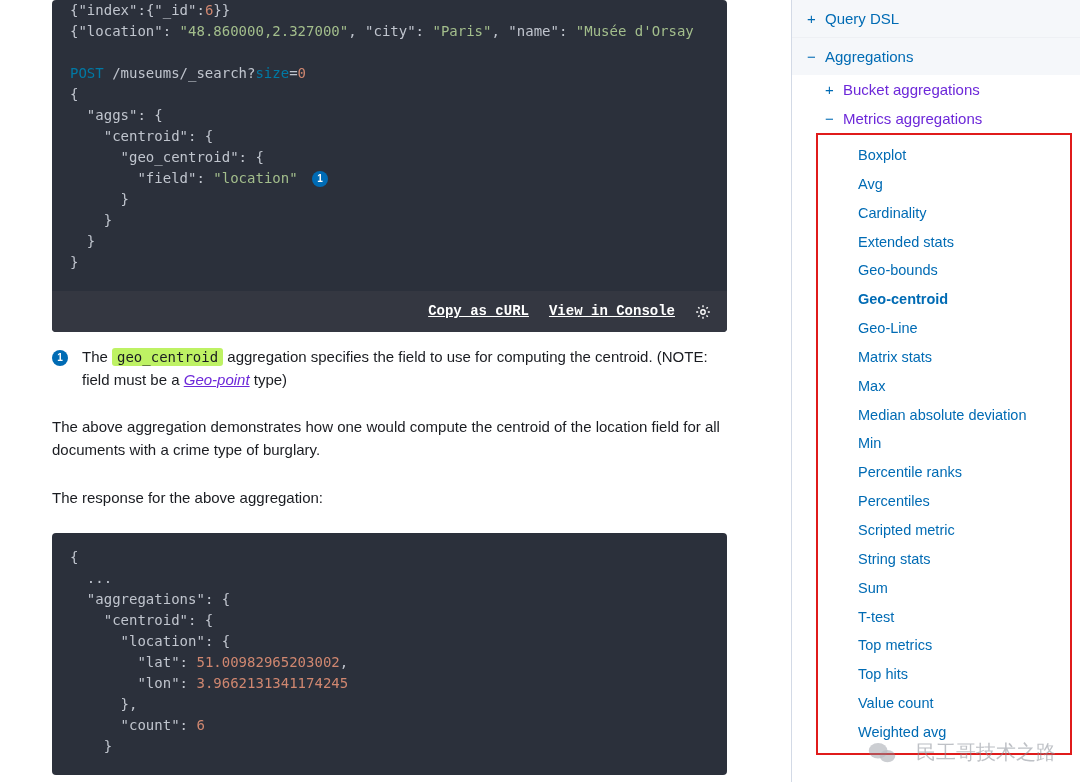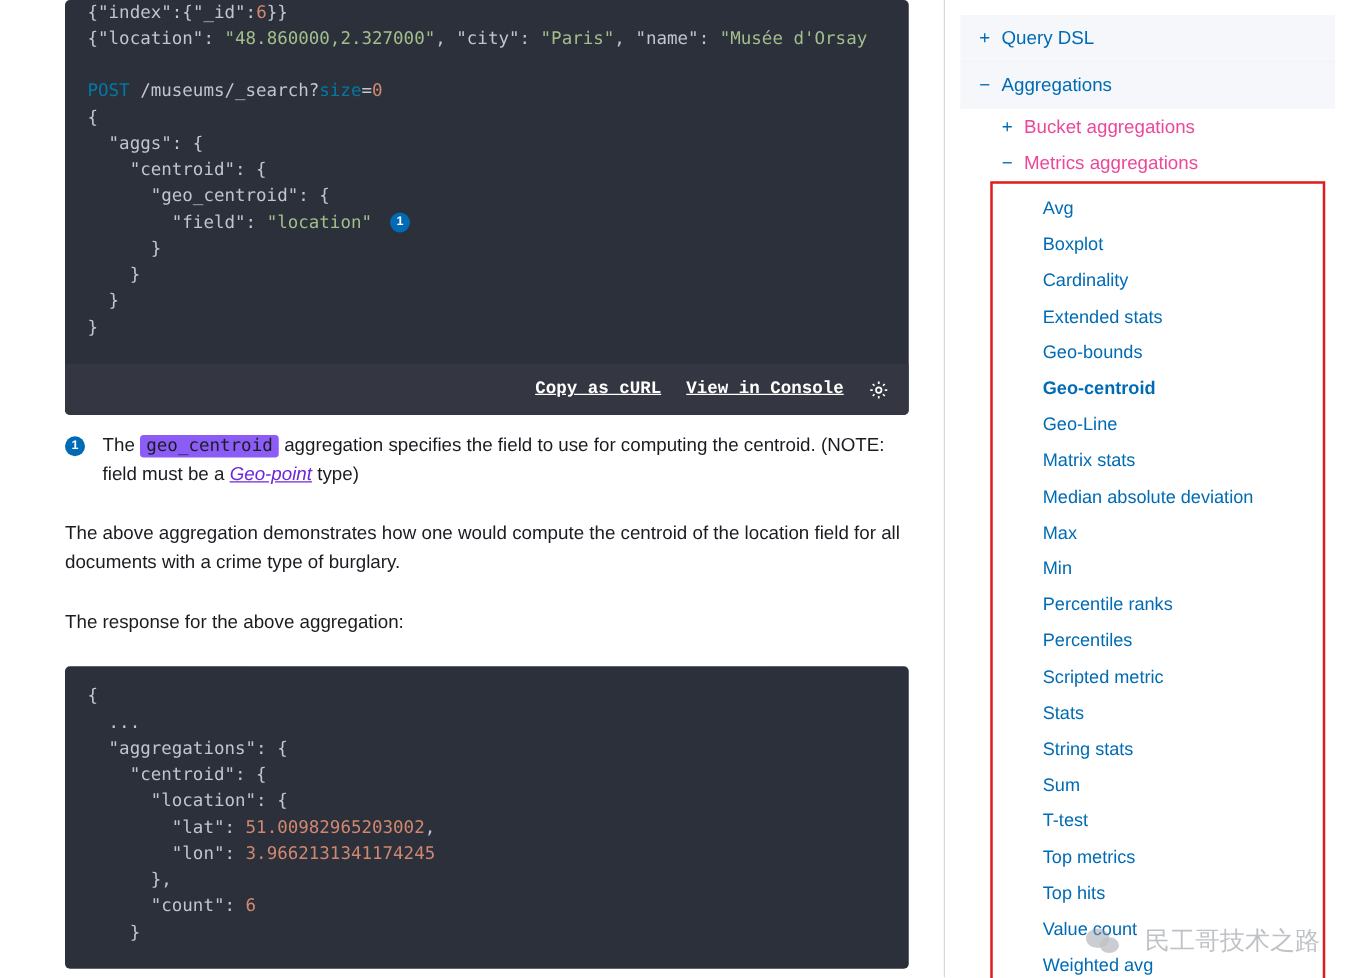--- a/index.html
+++ b/index.html
@@ -13,22 +13,23 @@
     overflow: hidden;
     position: relative;
   }
   .layout { display: flex; width: 100%; height: 100%; }
   .main { flex: 0 0 755px; padding: 0 0 0 0; overflow: hidden; }
   .main-inner { padding: 0 0 0 0; }
   .sidebar {
     flex: 1;
     border-left: 1px solid #d3dae6;
     background: #fff;
-    padding: 12px;
+    padding: 0;
     overflow-y: auto;
+    margin-left: 36px;
   }
 
   
   .code-block {
     background: #2b303b;
     color: #c0c5ce;
     font-family: Menlo, Consolas, "Liberation Mono", monospace;
     font-size: 14px;
     line-height: 1.5;
     border-radius: 4px;
@@ -89,21 +90,21 @@
     width: 675px;
     display: flex;
     gap: 14px;
     font-size: 15px;
     line-height: 1.5;
   }
   .callouts .badge-col .callout-badge { margin-left: 0; }
   .callouts .text-col { flex: 1; }
   .callouts code {
     font-family: Menlo, Consolas, monospace;
-    background: #8b5cf6;
+    background: #bef264;
     padding: 1px 5px;
     border-radius: 3px;
     font-size: 14px;
   }
   .callouts a { color: #6d28d9; text-decoration: underline; cursor: pointer; font-style: italic; }
 
   .para {
     margin: 0 11px 24px 52px;
     width: 675px;
     font-size: 15px;
@@ -138,21 +139,21 @@
     width: 11px;
     font-size: 15px;
     font-weight: 400;
     color: #006bb4;
     text-align: center;
     line-height: 1;
     flex-shrink: 0;
   }
   .nav-toggle.plus::before  { content: "+"; }
   .nav-toggle.minus::before { content: "−"; }
-  .nav-item .label { color: #ec4899; font-size: 15px; }
+  .nav-item .label { color: #6d28d9; font-size: 15px; }
   .nav-leaf {
     display: block;
     padding: 5px 8px 5px 40px;
     color: #006bb4;
     font-size: 14.5px;
     cursor: pointer;
     line-height: 1.3;
   }
   .nav-leaf.active { font-weight: 700; }
   .metrics-box {
@@ -253,35 +254,34 @@
         <div class="nav-item">
           <span class="nav-toggle plus"></span>
           <span class="label">Bucket aggregations</span>
         </div>
         <div class="nav-item">
           <span class="nav-toggle minus"></span>
           <span class="label">Metrics aggregations</span>
         </div>
         <div class="metrics-box" id="metrics-list">
 
-        <a class="nav-leaf">Avg</a>
-            <a class="nav-leaf">Boxplot</a>
+        <a class="nav-leaf">Boxplot</a>
+            <a class="nav-leaf">Avg</a>
             <a class="nav-leaf">Cardinality</a>
             <a class="nav-leaf">Extended stats</a>
             <a class="nav-leaf">Geo-bounds</a>
             <a class="nav-leaf active">Geo-centroid</a>
             <a class="nav-leaf">Geo-Line</a>
             <a class="nav-leaf">Matrix stats</a>
+            <a class="nav-leaf">Max</a>
             <a class="nav-leaf">Median absolute deviation</a>
-            <a class="nav-leaf">Max</a>
             <a class="nav-leaf">Min</a>
             <a class="nav-leaf">Percentile ranks</a>
             <a class="nav-leaf">Percentiles</a>
             <a class="nav-leaf">Scripted metric</a>
-            <a class="nav-leaf">Stats</a>
             <a class="nav-leaf">String stats</a>
             <a class="nav-leaf">Sum</a>
             <a class="nav-leaf">T-test</a>
             <a class="nav-leaf">Top metrics</a>
             <a class="nav-leaf">Top hits</a>
             <a class="nav-leaf">Value count</a>
             <a class="nav-leaf">Weighted avg</a>
           </div>
       </div>
     </div>

